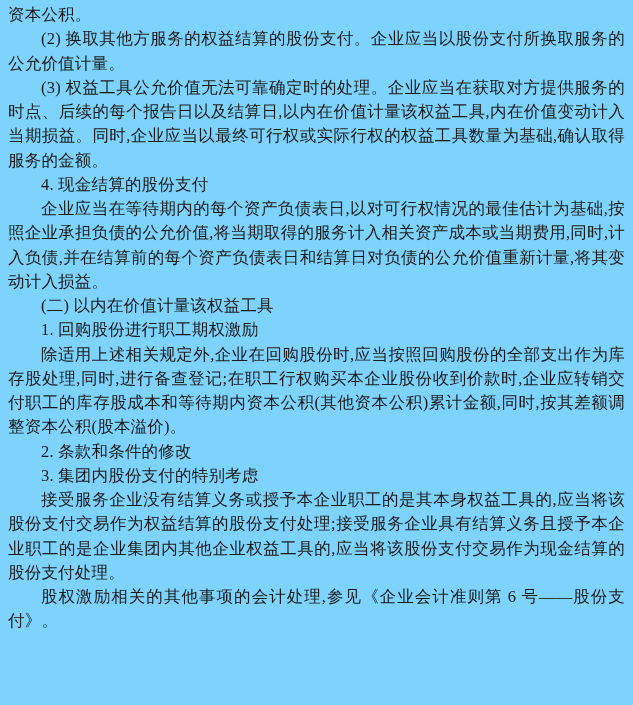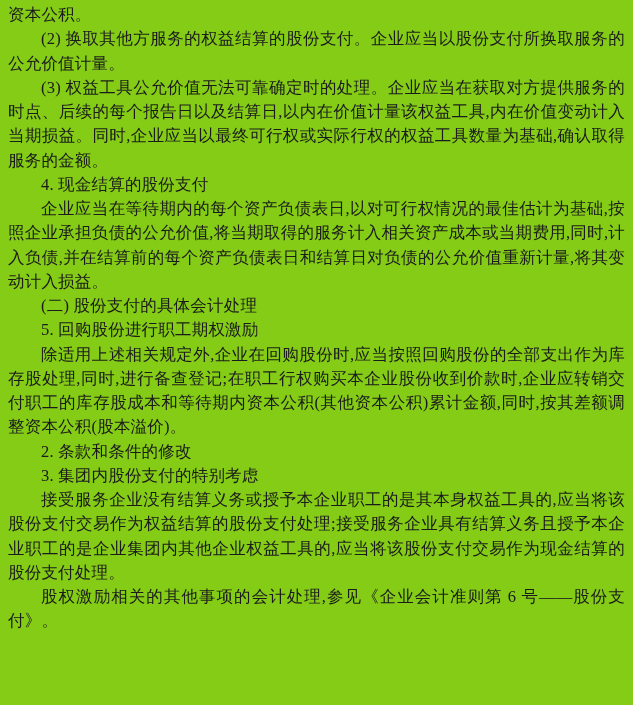--- a/index.html
+++ b/index.html
@@ -5,21 +5,21 @@
   html, body {
     margin: 0;
     padding: 0;
     background: #ffffff;
   }
   .page {
     position: relative;
     box-sizing: border-box;
     width: 633px;
     height: 705px;
-    background: #84cc16;
+    background: #7dd3fc;
     overflow: hidden;
     padding: 3px 8px 0 8px;
   }
   .text-block {
     font-family: "Liberation Serif", "DejaVu Serif", serif;
     font-size: 16.5px;
     line-height: 24.25px;
     color: #1b1b1b;
     text-align: justify;
     text-justify: inter-ideograph;
@@ -39,21 +39,21 @@
 </head>
 <body>
 
 <div class="page">
   <div class="text-block" id="text-block" style="color: rgb(27, 27, 27);">
       <p class="continuation">资本公积。</p>
       <p class="body">(2) 换取其他方服务的权益结算的股份支付。企业应当以股份支付所换取服务的公允价值计量。</p>
       <p class="body">(3) 权益工具公允价值无法可靠确定时的处理。企业应当在获取对方提供服务的时点、后续的每个报告日以及结算日,以内在价值计量该权益工具,内在价值变动计入当期损益。同时,企业应当以最终可行权或实际行权的权益工具数量为基础,确认取得服务的金额。</p>
       <p class="heading">4. 现金结算的股份支付</p>
       <p class="body">企业应当在等待期内的每个资产负债表日,以对可行权情况的最佳估计为基础,按照企业承担负债的公允价值,将当期取得的服务计入相关资产成本或当期费用,同时,计入负债,并在结算前的每个资产负债表日和结算日对负债的公允价值重新计量,将其变动计入损益。</p>
-      <p class="heading">(二) 股份支付的具体会计处理</p>
-      <p class="heading">5. 回购股份进行职工期权激励</p>
+      <p class="heading">(二) 以内在价值计量该权益工具</p>
+      <p class="heading">1. 回购股份进行职工期权激励</p>
       <p class="body">除适用上述相关规定外,企业在回购股份时,应当按照回购股份的全部支出作为库存股处理,同时,进行备查登记;在职工行权购买本企业股份收到价款时,企业应转销交付职工的库存股成本和等待期内资本公积(其他资本公积)累计金额,同时,按其差额调整资本公积(股本溢价)。</p>
       <p class="heading">2. 条款和条件的修改</p>
       <p class="heading">3. 集团内股份支付的特别考虑</p>
       <p class="body">接受服务企业没有结算义务或授予本企业职工的是其本身权益工具的,应当将该股份支付交易作为权益结算的股份支付处理;接受服务企业具有结算义务且授予本企业职工的是企业集团内其他企业权益工具的,应当将该股份支付交易作为现金结算的股份支付处理。</p>
       <p class="body">股权激励相关的其他事项的会计处理,参见《企业会计准则第 6 号——股份支付》。</p>
     </div>
 </div>
 
 </body></html>

